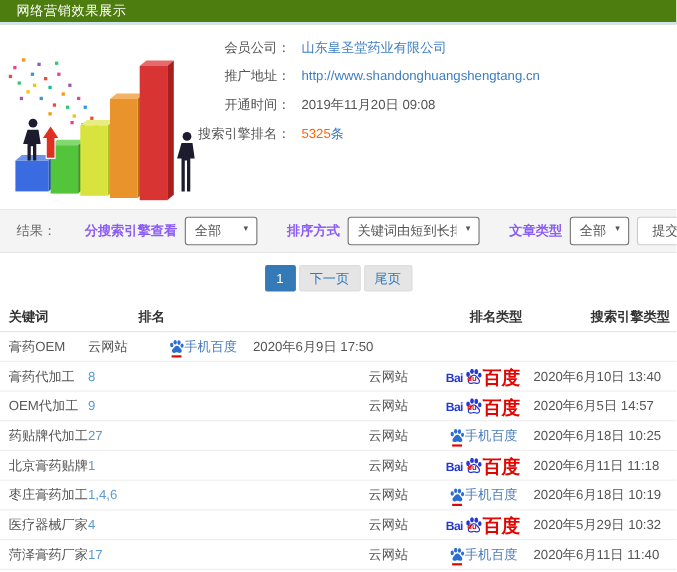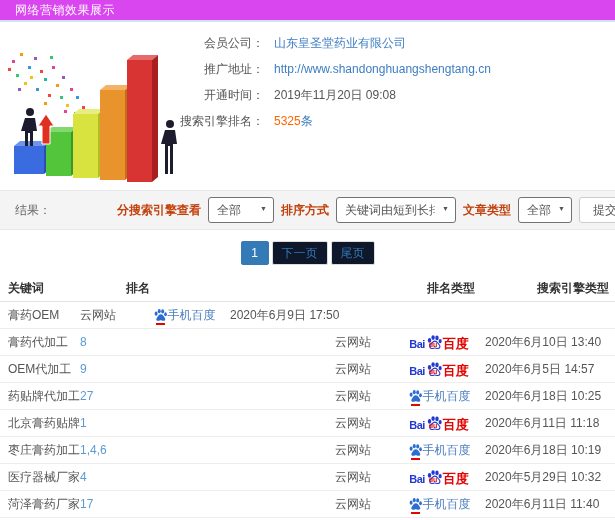--- a/index.html
+++ b/index.html
@@ -1,56 +1,56 @@
 <!DOCTYPE html>
 <html><head>
 <meta charset="utf-8">
 <style>
   * { margin:0; padding:0; box-sizing:border-box; }
   html,body { width:615px; height:520px; overflow:hidden; background:#fff;
     font-family:"Liberation Sans","DejaVu Sans",sans-serif; font-size:12px; color:#555; }
   .page { position:relative; width:615px; height:520px; }
 
   
-  .topbar { height:22px; background:#d946ef; border-bottom:2px solid #cfe4f2;
+  .topbar { height:22px; background:#4d7c0f; border-bottom:2px solid #cfe4f2;
     display:flex; align-items:center; padding-left:15px; }
   .topbar .title { color:#fff; font-size:12px; letter-spacing:.5px; }
 
   
   .content { position:relative; height:168px; }
   .illus { position:absolute; left:0; top:4px; }
   .info { position:absolute; left:172px; top:8px; }
   .info-row { display:flex; align-items:center; height:26px; }
   .info-label { width:92px; text-align:right; color:#555; }
   .info-value { margin-left:10px; }
   .link { color:#3d7dc4; text-decoration:none; cursor:pointer; }
   .plain { color:#555; }
   .num-orange { color:#ff6600; }
   .unit-blue { color:#3d7dc4; }
 
   
   .filterbar { height:40px; background:#f4f4f4; border-top:1px solid #e7e7e7;
     border-bottom:1px solid #e7e7e7; display:flex; align-items:center; padding:0 0 0 15px; }
   .result-label { color:#666; }
   .filter-right { margin-left:auto; display:flex; align-items:center; gap:7px; }
-  .flabel { color:#c2410c; font-weight:bold; white-space:nowrap; }
+  .flabel { color:#8b5cf6; font-weight:bold; white-space:nowrap;margin-left:20px; }
   .select-wrap { position:relative; display:inline-block; }
   .select-wrap::after { content:"▼"; position:absolute; right:7px; top:8px;
     font-size:7px; color:#555; pointer-events:none; }
   select { appearance:none; -webkit-appearance:none; height:26px; font-size:12px;
     color:#555; border:1px solid #737373; border-radius:3px; background:#fff;
     padding:0 20px 0 8px; outline:none; }
   .sel-engine { width:66px; } .sel-sort { width:120px; } .sel-article { width:54px; }
   .submit-btn { height:26px; width:52px; margin-right:-16px; border:1px solid #ccc;
     border-radius:3px; background:#fff; color:#555; font-size:12px; cursor:pointer; }
 
   
   .pager-area { height:46px; display:flex; align-items:center; justify-content:center; gap:3px; }
   .page-btn { min-width:28px; height:24px; padding:0 9px; display:flex; align-items:center;
-    justify-content:center; border:1px solid #ddd; border-radius:2px; background:#0f172a;
+    justify-content:center; border:1px solid #ddd; border-radius:2px; background:#e5e5e5;
     color:#337ab7; cursor:pointer; font-size:12px; }
   .page-btn.active { background:#337ab7; border-color:#337ab7; color:#fff; }
 
   
   .table { width:615px; }
   .trow { display:flex; align-items:center; height:27px; border-bottom:1px solid #ededed; }
   .trow.thead { height:26px; border-bottom:1px solid #e3e3e3; font-weight:bold; color:#333;gap:46px; }
   .c-keyword { flex:0 0 80px; padding-left:8px; color:#555; white-space:nowrap; }
   .thead .c-keyword { color:#333; }
   .c-rank { flex:0 0 255px; }
@@ -62,21 +62,21 @@
 
   
   .mb-badge { display:flex; align-items:center; gap:0; cursor:pointer; }
   .mb-paw { position:relative; width:15px; height:15px; }
   .mb-paw .underline { position:absolute; left:3px; bottom:-2px; width:9px; height:2px; background:#e10602; }
   .mb-label { color:#4a7dbe; }
   .bd-logo { display:flex; align-items:flex-end; cursor:pointer; }
   .bd-bai { color:#2439d2; font-weight:bold; font-size:11px; line-height:14px; letter-spacing:-.5px; }
   .bd-paw { position:relative; width:17px; height:17px; margin:0 0 0 1px; }
   .bd-du { position:absolute; left:3px; top:7px; font-size:7px; font-weight:bold; color:#e10602; }
-  .bd-cn { color:#e10602; font-weight:bold; font-size:13px; line-height:14px;font-family:Liberation Serif, serif; }
+  .bd-cn { color:#e10602; font-weight:bold; font-size:17px; line-height:14px;font-family:Liberation Serif, serif; }
 </style>
 </head>
 <body>
 
 <div class="page">
 
   <div class="topbar">
     <span class="title">网络营销效果展示</span>
   </div>
 

